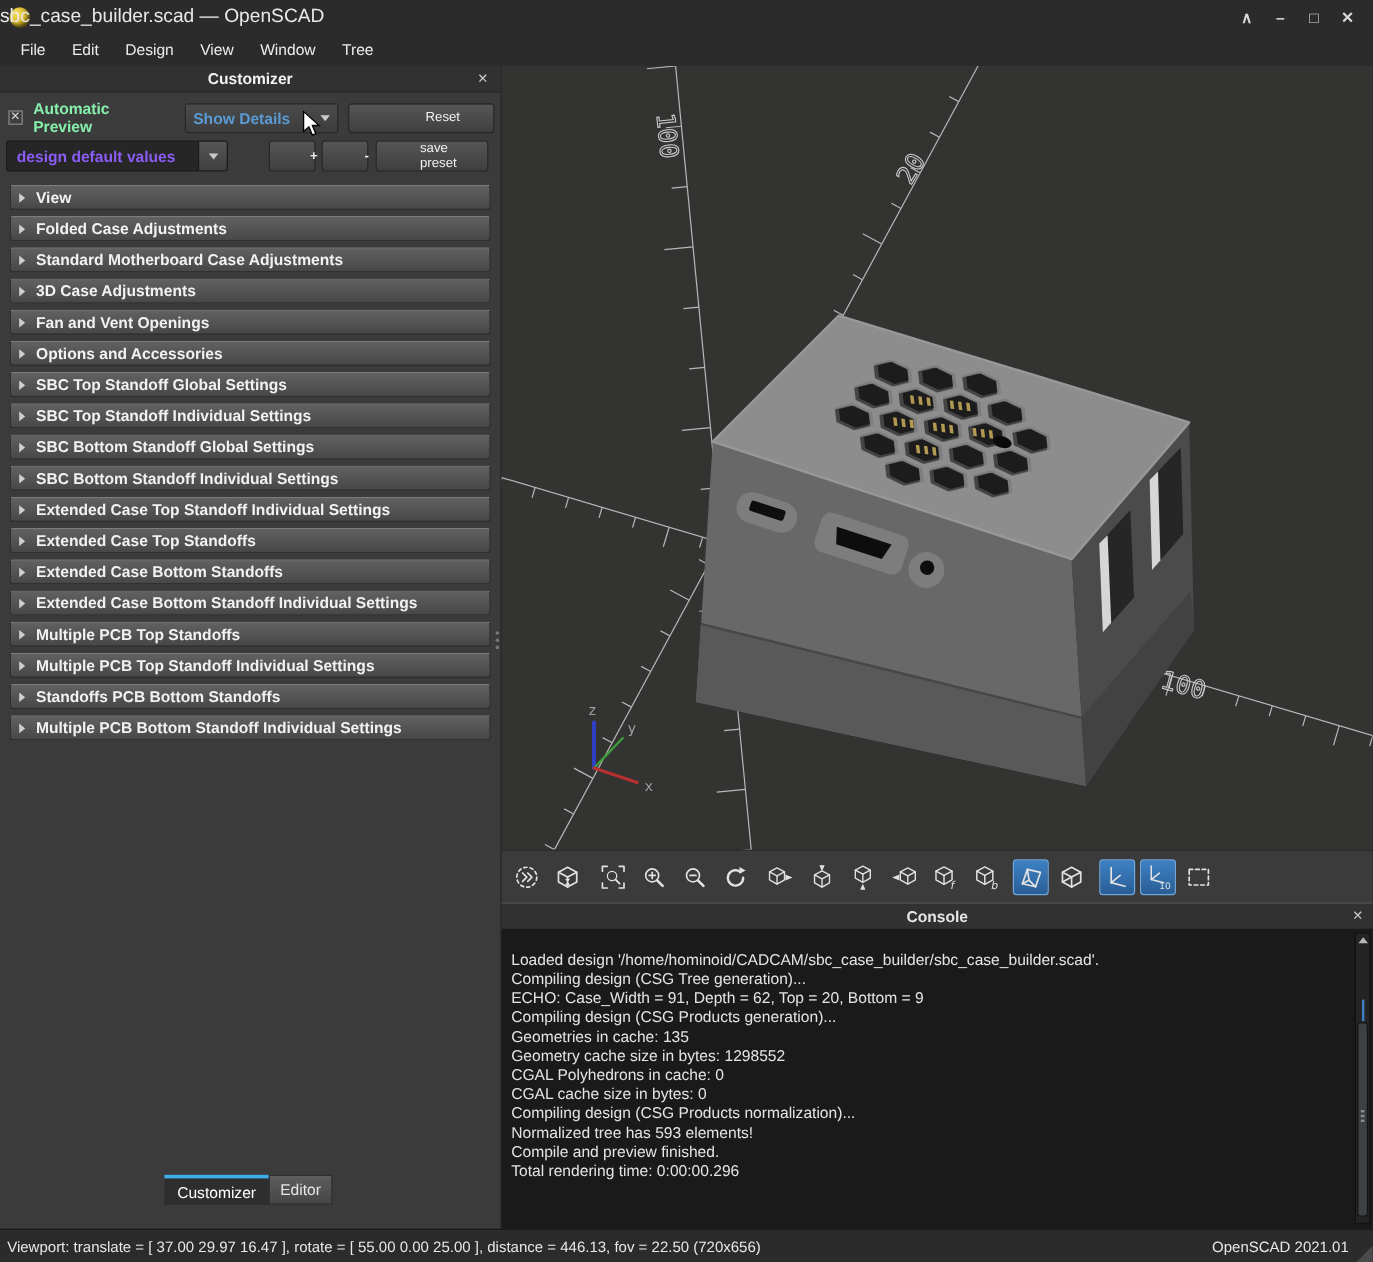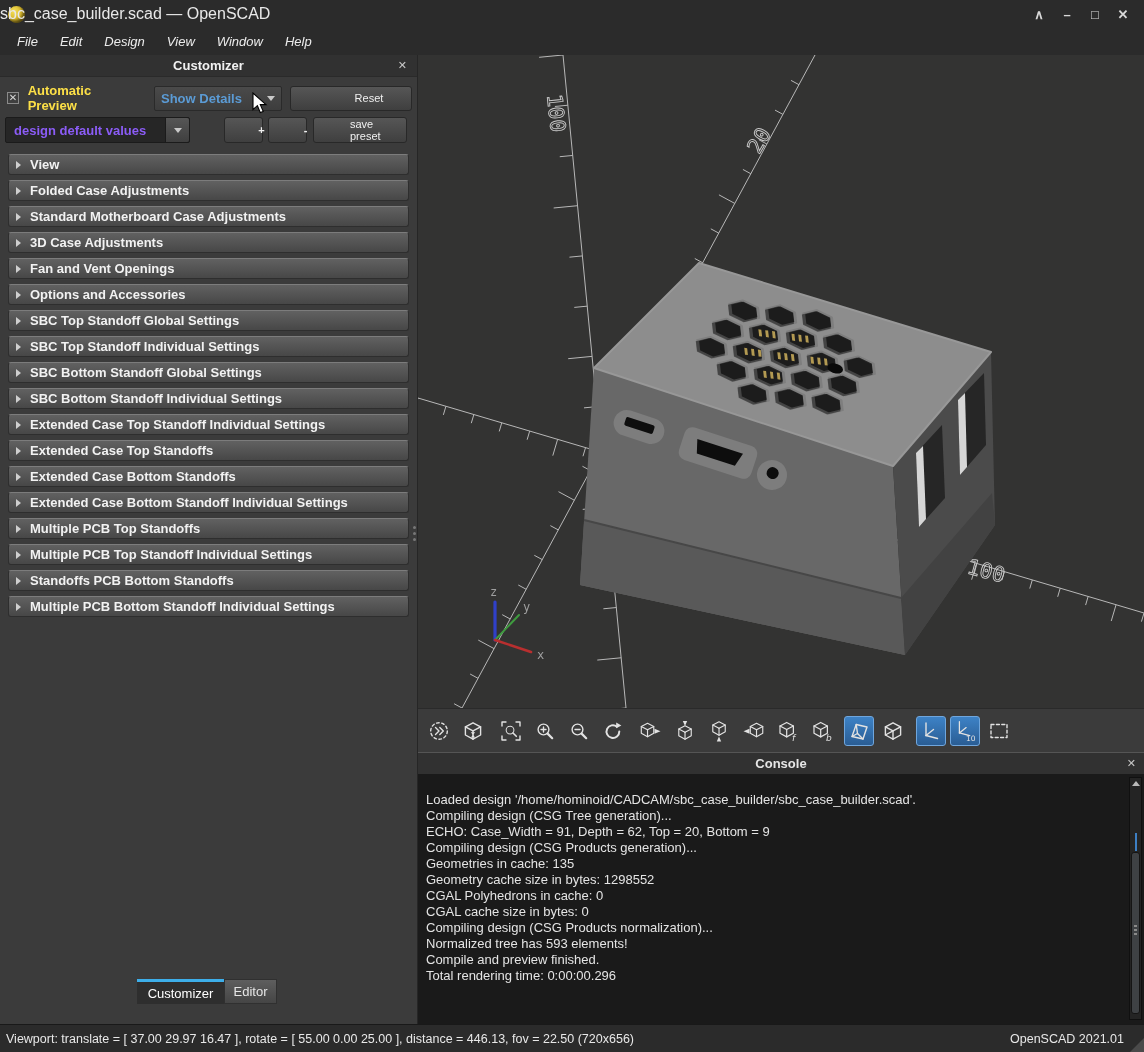--- a/index.html
+++ b/index.html
@@ -6,34 +6,34 @@
   html,body { width:1144px; height:1052px; overflow:hidden; background:#2c2c2c;
     font-family:"Liberation Sans", sans-serif; color:#e6e6e6; }
   .titlebar { height:28px; background:#2b2b2b; display:flex; align-items:center; position:relative; }
   .logo { width:17px; height:17px; border-radius:50%; margin-left:8px;
     background:radial-gradient(circle at 35% 30%, #f5e05a 0%, #d9b92e 45%, #7a6410 100%);
     box-shadow:inset -2px -2px 3px rgba(0,0,0,.5); }
   .title-text { position:absolute; left:0; right:0; text-align:left; font-size:16px; color:#e8e8e8; }
   .win-controls { margin-left:auto; display:flex; align-items:center; gap:6px; padding-right:10px; z-index:2; }
   .win-btn { width:22px; height:20px; display:flex; align-items:center; justify-content:center;
     color:#d8d8d8; font-size:13px; font-weight:bold; cursor:default; }
-  .menubar { height:27px; background:#2b2b2b; display:flex; align-items:center; padding-left:6px;font-style:italic; }
+  .menubar { height:27px; background:#2b2b2b; display:flex; align-items:center; padding-left:6px; }
   .menu-item { padding:4px 11px; font-size:13px; color:#ececec; }
   .content { display:flex; height:969px; }
   
   .left-panel { width:418px; background:#3b3b3b; position:relative; border-right:1px solid #262626; }
   .cz-header { height:22px; background:#313131; display:flex; align-items:center; position:relative;
     border-bottom:1px solid #2a2a2a; }
   .cz-title { position:absolute; left:0; right:0; text-align:center; font-weight:bold; font-size:13px; color:#f2f2f2; }
   .cz-close { margin-left:auto; padding-right:10px; color:#c8c8c8; font-size:11px; z-index:2; }
   .cz-controls { padding:7px 5px 6px 5px; }
   .row1 { display:flex; align-items:center; height:28px; }
   .checkbox { width:12px; height:12px; margin-left:2px; background:#3f3f3f; border:1px solid #8a8a8a;
     color:#d8d8d8; font-size:10px; line-height:10px; text-align:center; }
-  .auto-label { margin-left:9px; font-size:13px; font-weight:bold; color:#fde047; }
+  .auto-label { margin-left:9px; font-size:13px; font-weight:bold; color:#86efac; }
   .detail-combo { margin-left:14px; width:132px; height:25px; background:linear-gradient(#4a4a4a,#3d3d3d);
     border:1px solid #2a2a2a; border-radius:2px; display:flex; align-items:center; padding:0 6px; }
   .detail-combo .val { color:#5b9bd5; font-size:13px; font-weight:bold; flex:1; }
   .tri-down { width:0; height:0; border-left:4px solid transparent; border-right:4px solid transparent;
     border-top:5px solid #c9c9c9; }
   .btn { background:linear-gradient(#565656,#3f3f3f); border:1px solid #282828; border-radius:3px;
     color:#f0f0f0; font-size:11px; display:flex; align-items:center; justify-content:center;padding-left:36px; }
   .reset-btn { margin-left:8px; width:125px; height:25px; }
   .row2 { display:flex; align-items:center; height:30px; margin-top:3px; }
   .preset-combo { width:185px; height:26px; background:#262626; border:1px solid #1b1b1b; border-radius:2px;
@@ -126,21 +126,21 @@
     <div class="win-btn">✕</div>
   </div>
 </div>
 
 <div class="menubar">
   <div class="menu-item">File</div>
   <div class="menu-item">Edit</div>
   <div class="menu-item">Design</div>
   <div class="menu-item">View</div>
   <div class="menu-item">Window</div>
-  <div class="menu-item">Help</div>
+  <div class="menu-item">Tree</div>
 </div>
 
 <div class="content">
   <div class="left-panel">
     <div class="cz-header">
       <div class="cz-title">Customizer</div>
       <div class="cz-close">✕</div>
     </div>
     <div class="cz-controls">
       <div class="row1">

